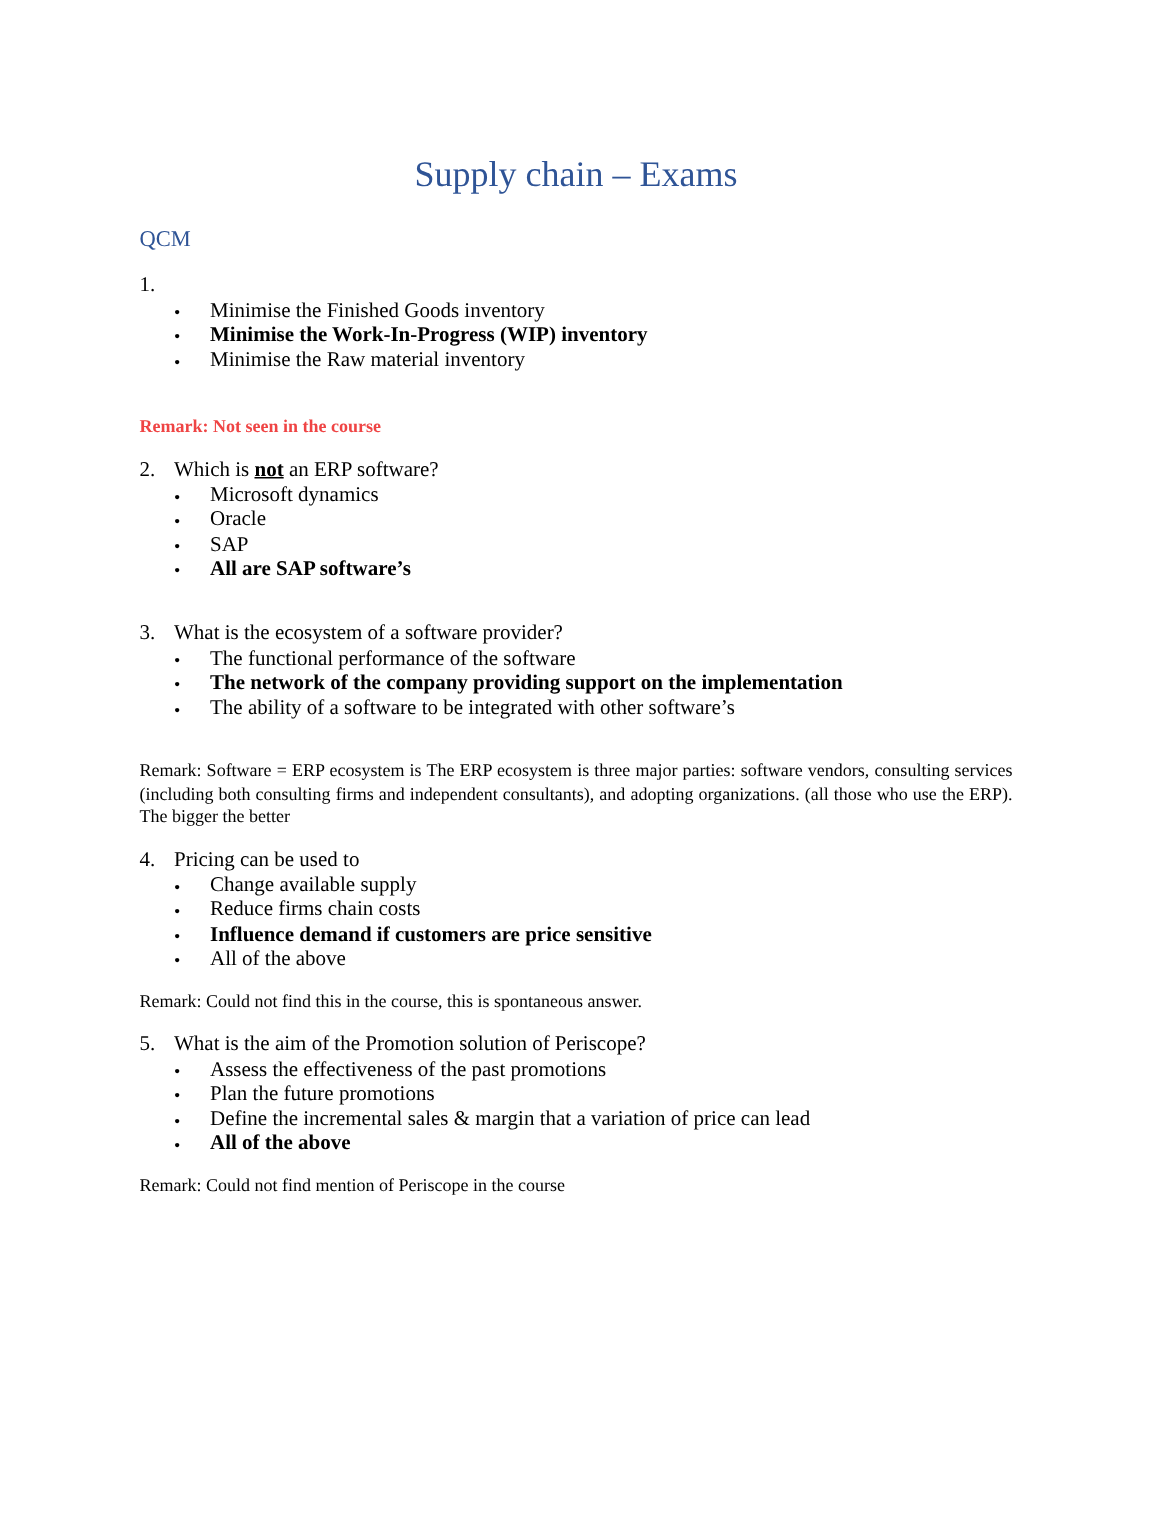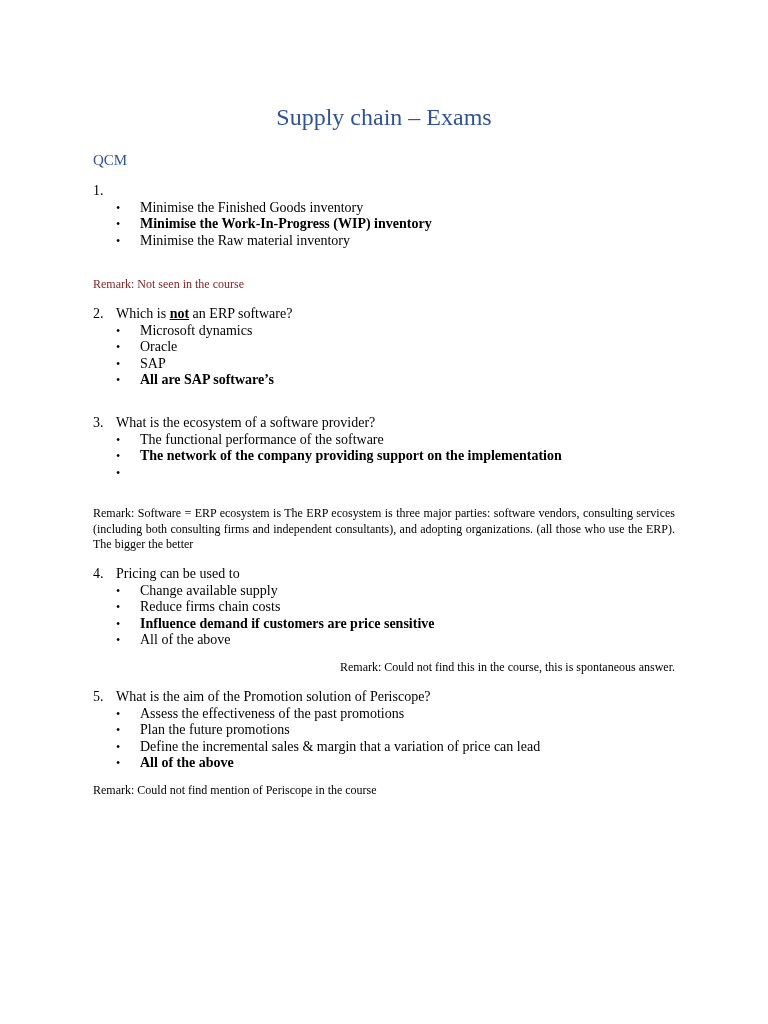--- a/index.html
+++ b/index.html
@@ -23,21 +23,21 @@
     .q .qline { display: flex; }
     .q .num { width: 23px; display: inline-block; }
     .q ul { margin: 0; padding: 0; list-style: none; }
     .q li { display: flex; line-height: 16.5px; }
     .q li .bullet { width: 24px; padding-left: 23px; box-sizing: content-box; font-size: 12px; }
     .q li.correct .txt { font-weight: bold; }
     .remark {
       position: absolute; left: 93px; width: 582px;
       font-size: 12px; line-height: 15.5px;
     }
-    .remark.red { color: #7f1d1d; font-weight: normal; }
+    .remark.red { color: #ef4444; font-weight: bold; }
     .remark.justify { text-align: justify; text-align-last: left; }
     u { text-decoration: underline; }
   </style>
 </head>
 <body>
 
 <div class="page">
 
   <div class="title">Supply chain – Exams</div>
   <div class="heading">QCM</div>
@@ -97,20 +97,21 @@
       <li>
           <span class="bullet">•</span>
           <span class="txt">The functional performance of the software</span>
         </li>
       <li class="correct">
           <span class="bullet">•</span>
           <span class="txt">The network of the company providing support on the implementation</span>
         </li>
       <li>
           <span class="bullet">•</span>
+          <span class="txt">The ability of a software to be integrated with other software’s</span>
         </li>
     </ul>
   </div>
   <div class="remark justify" style="top:506px;">Remark: Software = ERP ecosystem is The ERP ecosystem is three major parties: software vendors, consulting services (including both consulting firms and independent consultants), and adopting organizations. (all those who use the ERP). The bigger the better</div>
 
   <div class="q" style="top:566px;">
     <div class="qline">
       <span class="num">4.</span>
       <span>Pricing can be used to</span>
     </div>
@@ -126,21 +127,21 @@
       <li class="correct">
           <span class="bullet">•</span>
           <span class="txt">Influence demand if customers are price sensitive</span>
         </li>
       <li>
           <span class="bullet">•</span>
           <span class="txt">All of the above</span>
         </li>
     </ul>
   </div>
-  <div class="remark" style="top:660px;text-align:right;">Remark: Could not find this in the course, this is spontaneous answer.</div>
+  <div class="remark" style="top:660px;">Remark: Could not find this in the course, this is spontaneous answer.</div>
 
   <div class="q" style="top:689px;">
     <div class="qline">
       <span class="num">5.</span>
       <span>What is the aim of the Promotion solution of Periscope?</span>
     </div>
     <ul>
       <li>
           <span class="bullet">•</span>
           <span class="txt">Assess the effectiveness of the past promotions</span>

